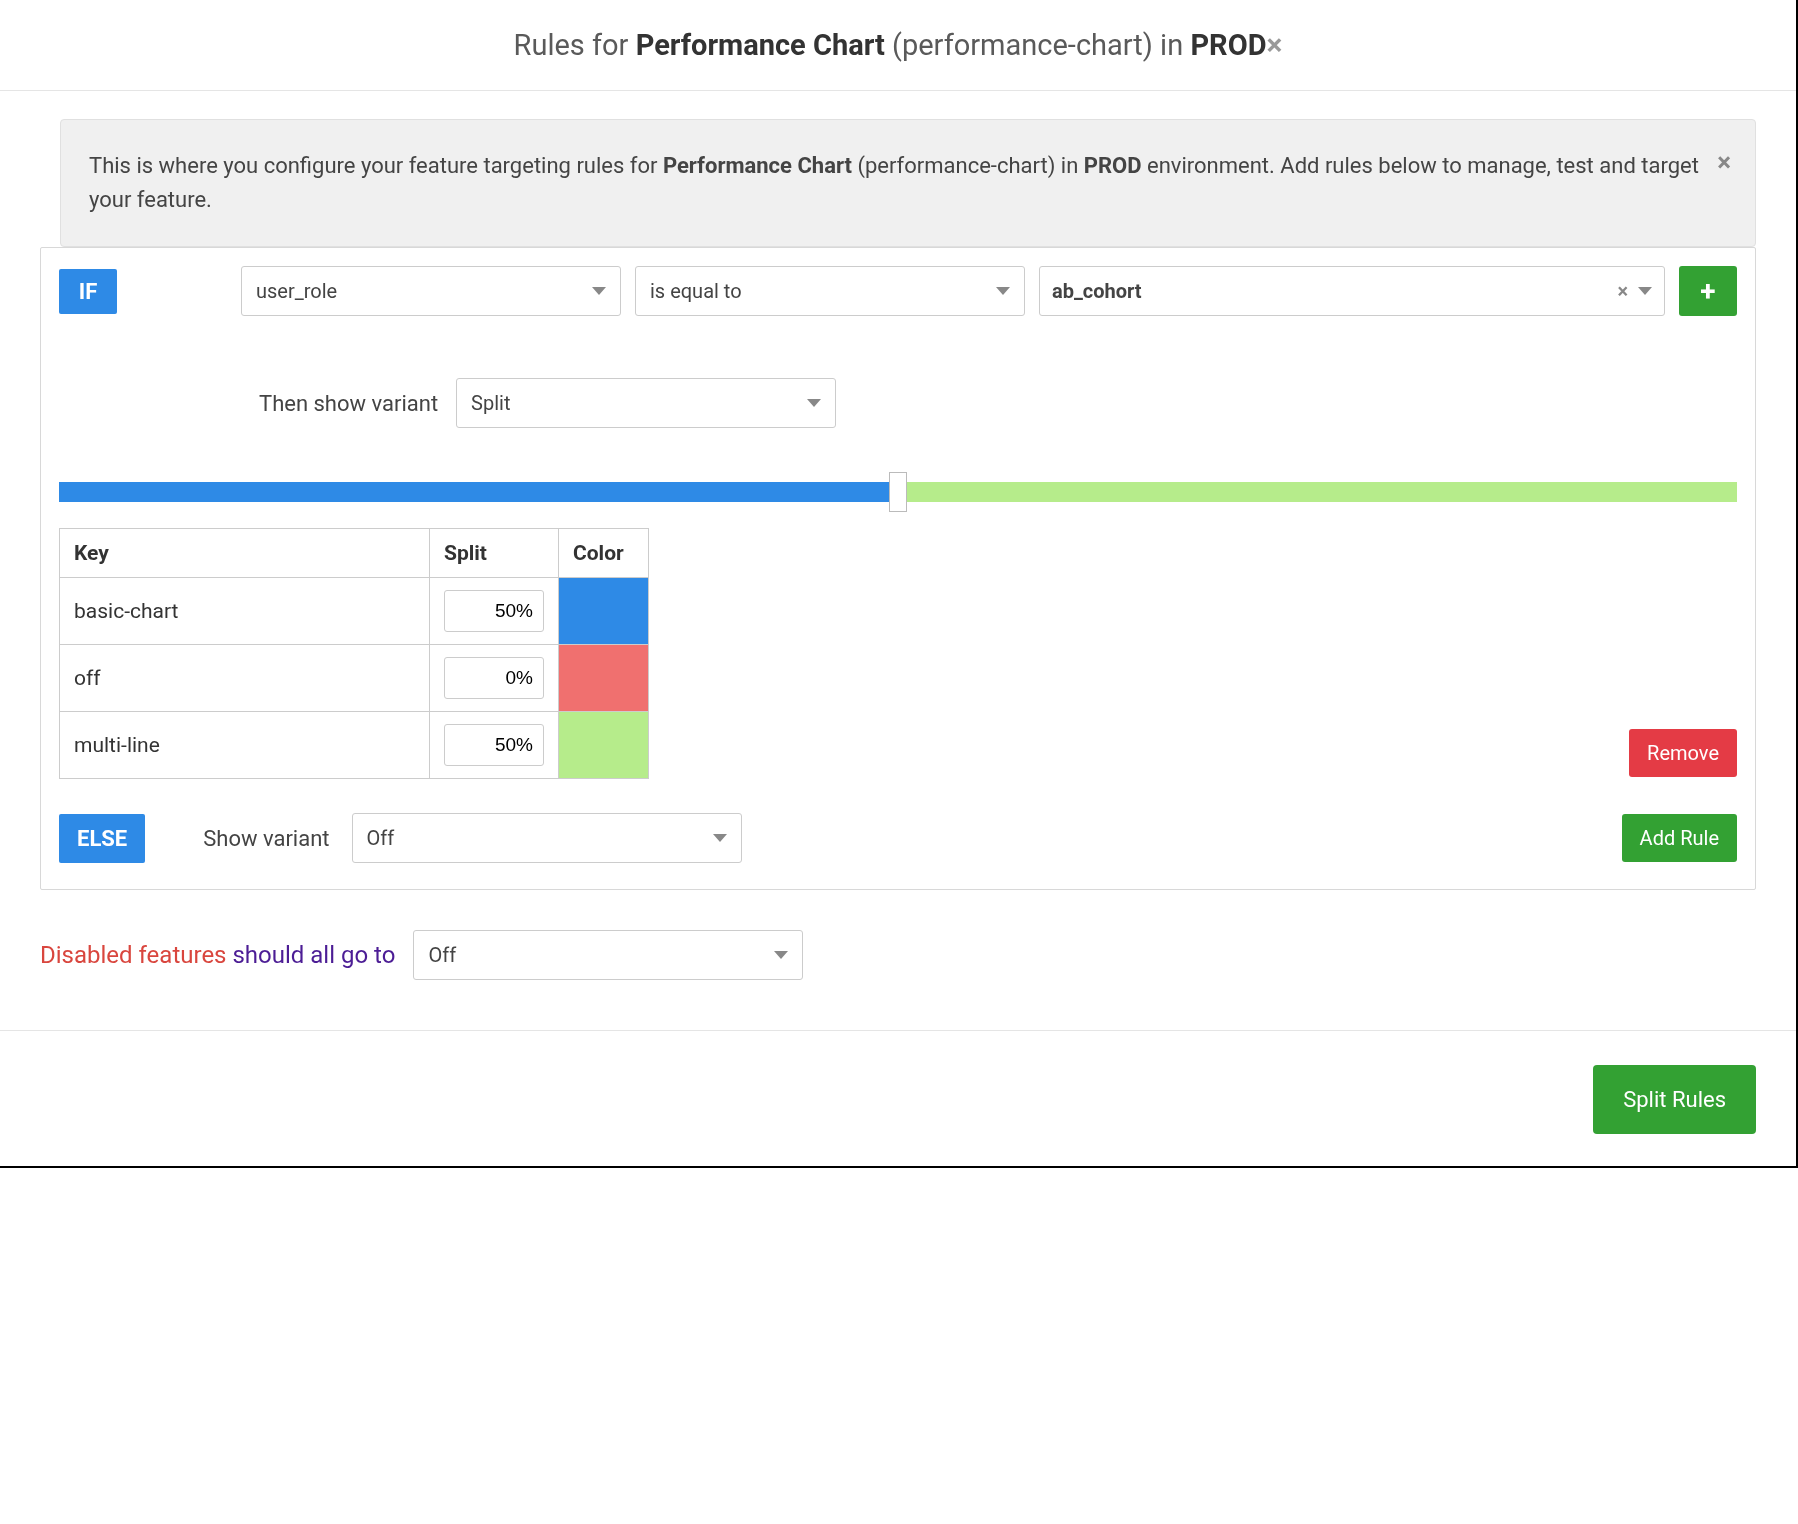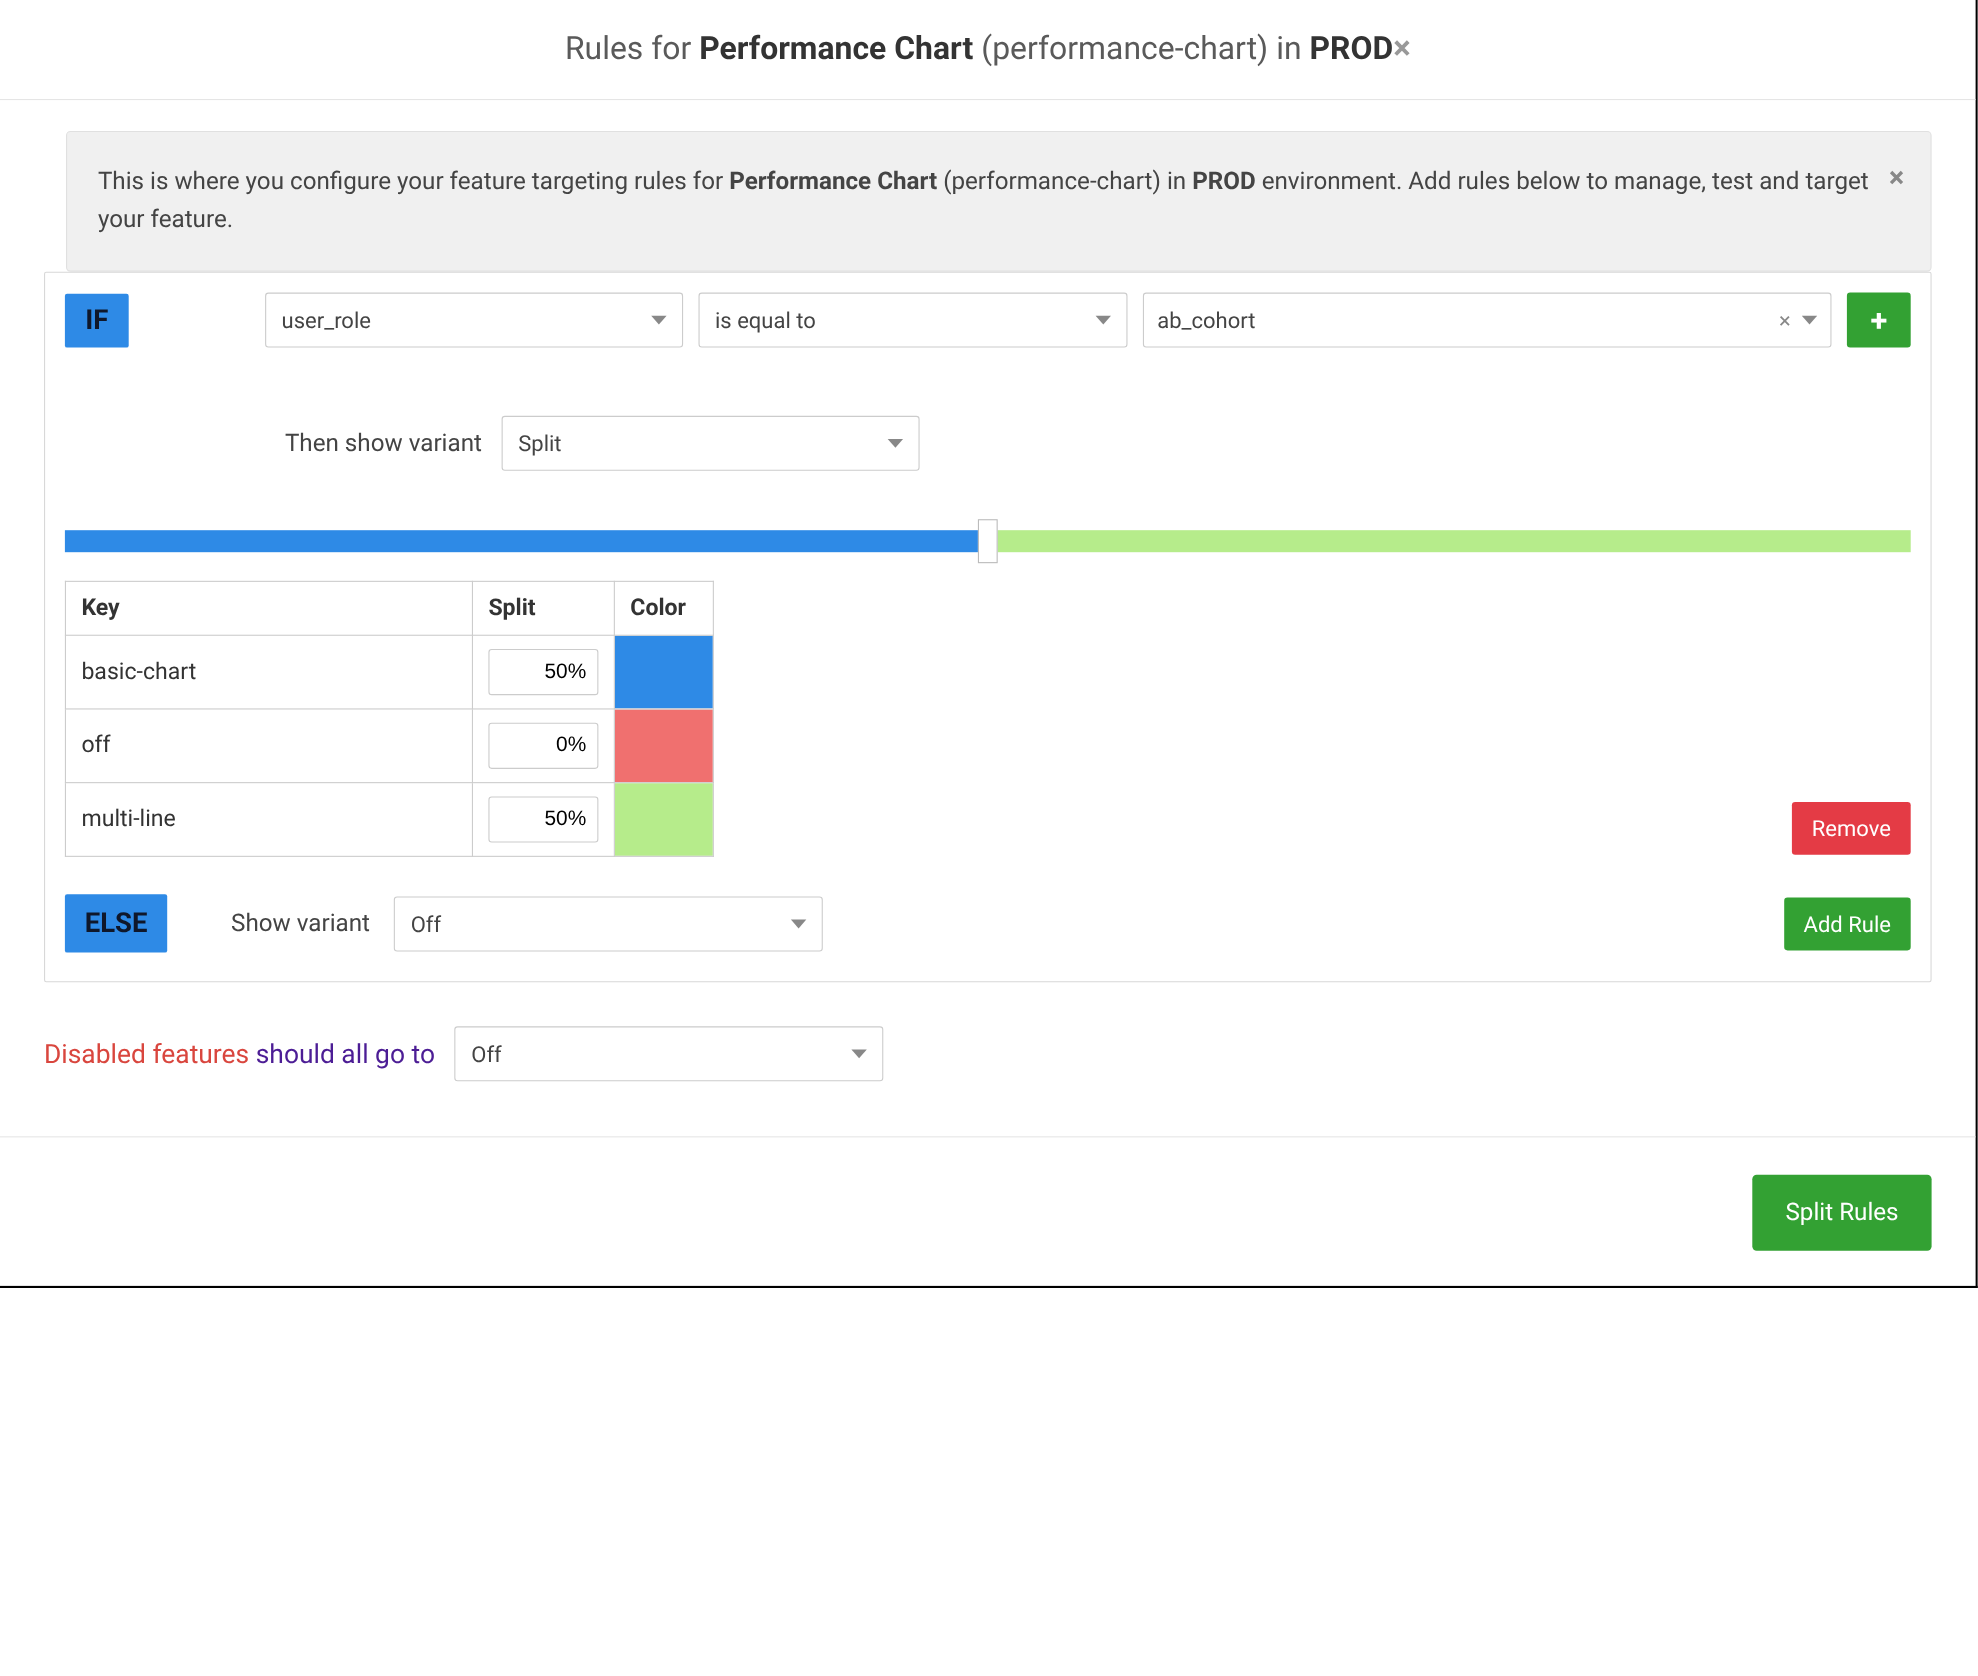--- a/index.html
+++ b/index.html
@@ -72,23 +72,23 @@
     border-radius: 2px;
     padding: 18px 18px 26px 18px;
   }
   .row {
     display: flex;
     align-items: center;
     gap: 14px;
   }
   .if-badge, .else-badge {
     background: #2e8ae6;
-    color: #0f172a;
+    color: #ffffff;
     font-weight: 700;
-    font-size: 25px;
+    font-size: 22px;
     padding: 10px 18px;
     border-radius: 2px;
     min-width: 58px;
     text-align: center;
   }
   .else-badge { padding: 12px 18px; }
   .select {
     border: 1px solid #ccc;
     border-radius: 3px;
     height: 50px;
@@ -112,20 +112,21 @@
   .multi-select {
     flex: 1;
     border: 1px solid #ccc;
     border-radius: 3px;
     height: 50px;
     display: flex;
     align-items: center;
     padding: 0 12px;
     background: #fff;
     font-size: 20px;
+    font-weight: bold;
   }
   .multi-select .val { flex: 1; color: #444; }
   .multi-select .clear-x { color: #888; font-size: 20px; margin-right: 10px; cursor: pointer; }
   .multi-select .caret2 {
     width: 0; height: 0;
     border-left: 7px solid transparent;
     border-right: 7px solid transparent;
     border-top: 8px solid #888;
   }
   .plus-btn {

